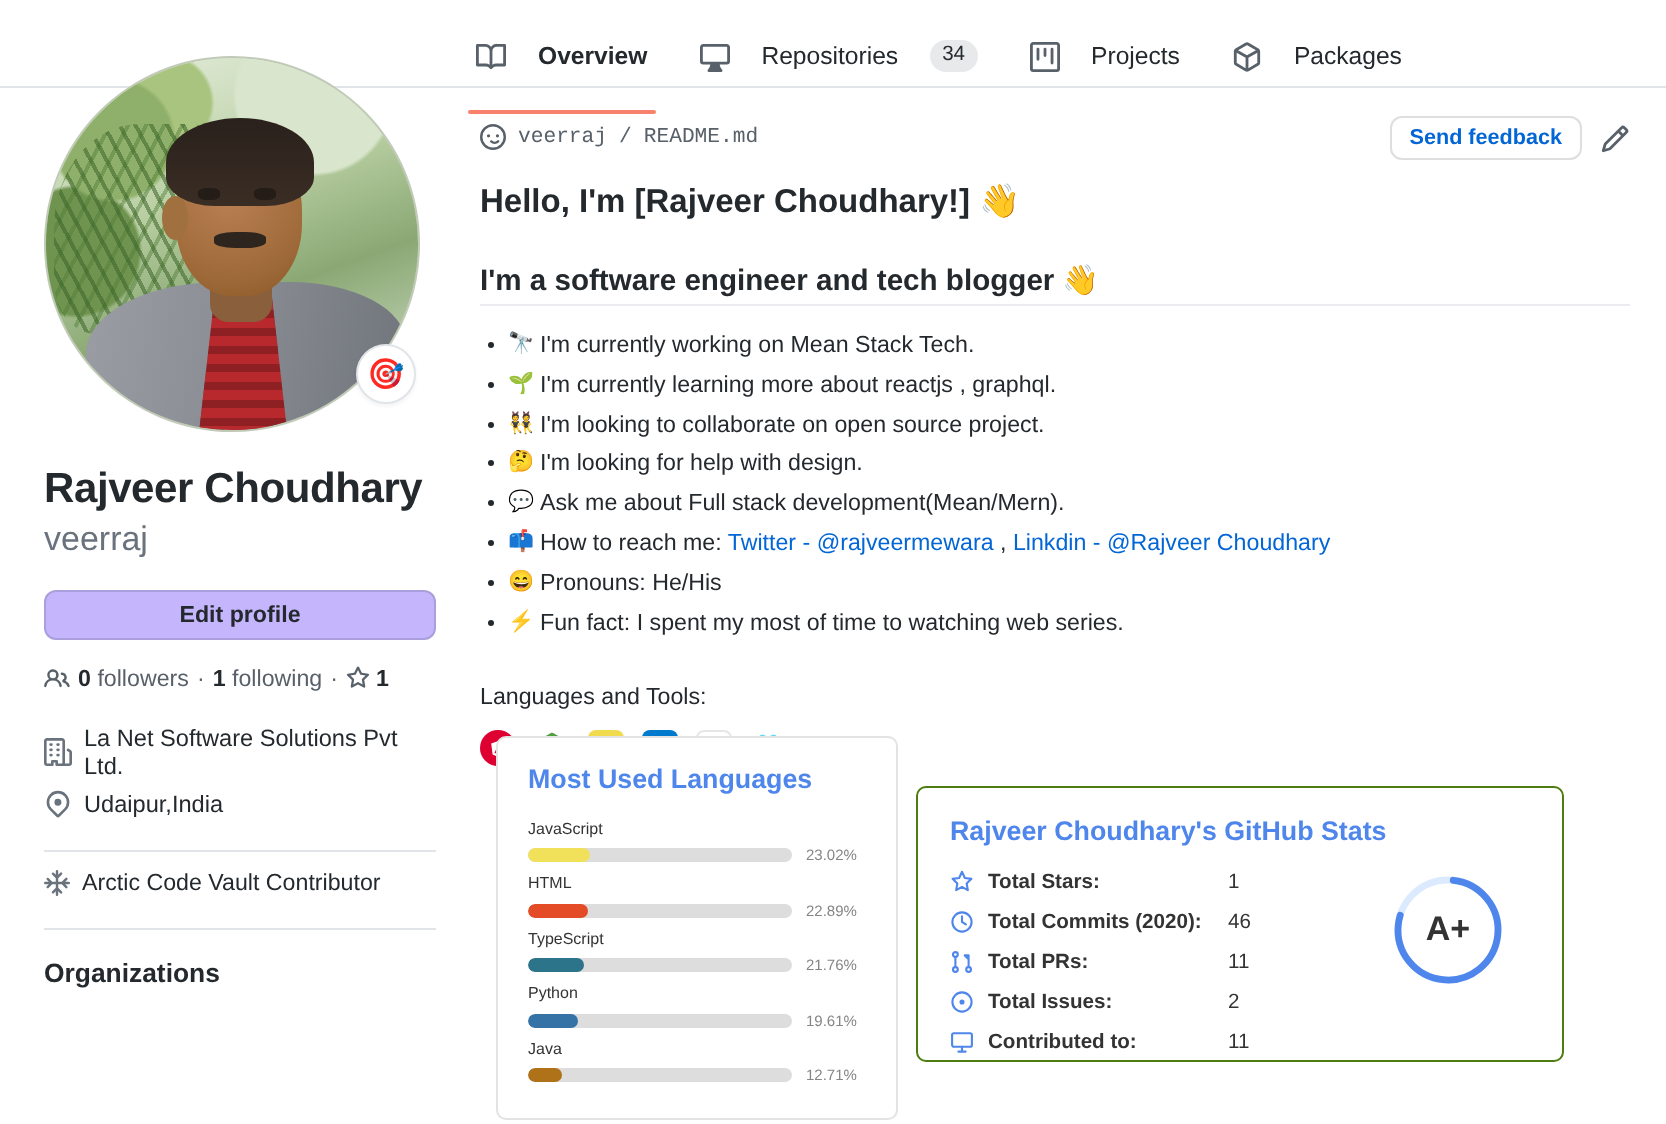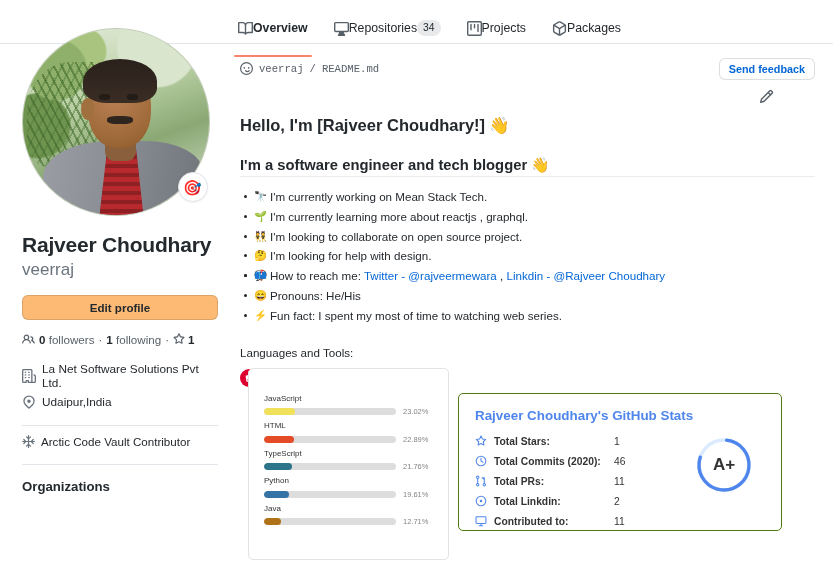--- a/index.html
+++ b/index.html
@@ -20,21 +20,21 @@
   }
   .nav-rule {
     position: absolute; left: 0; top: 43px; width: 833px; height: 1px;
     background: #e1e4e8;
   }
   .nav-items {
     position: absolute; left: 238px; top: 14px;
     display: flex; align-items: center; gap: 26px;
   }
   .nav-item {
-    display: flex; align-items: center; gap: 0;
+    display: flex; align-items: center; gap: 16px;
     font-size: 12.3px; color: #24292e; height: 28px;
     cursor: pointer; position: relative; white-space: nowrap;
   }
   .nav-item.selected { font-weight: 600; }
   .nav-item .under {
     position: absolute; left: -4px; right: -4px; bottom: -15px; height: 2px;
     background: #f9826c; border-radius: 2px;
   }
   .nav-icn { width: 15px; height: 15px; color: #586069; display:block; }
   .nav-count {
@@ -112,21 +112,21 @@
     background:#fff; border:1px solid #e1e4e8;
     display:flex; align-items:center; justify-content:center;
     font-size:15px; line-height:1; cursor:pointer;
     box-shadow: 0 1px 2px rgba(27,31,35,.06);
   }
   .pname { font-size: 21px; font-weight: 600; line-height: 1.25; margin-top: 16px; letter-spacing:-.2px;}
   .phandle { font-size: 17px; font-weight: 300; color: #6a737d; line-height: 1.25; margin-top: 1px; }
   .pbio { font-size: 12.4px; line-height: 1.45; margin-top: 17px; color:#24292e; }
   .btn-edit {
     display:block; width: 100%; margin-top: 14px;
-    background: #fdba74; border: 1px solid rgba(27,31,35,.15);
+    background: #c4b5fd; border: 1px solid rgba(27,31,35,.15);
     border-radius: 6px; padding: 5px 10px;
     font-size: 11.6px; font-weight: 600; color: #24292e;
     text-align: center; cursor: pointer; font-family: inherit;
   }
   .followers {
     margin-top: 13px; font-size: 11.6px; color:#586069;
     display:flex; align-items:flex-end; gap: 4px; flex-wrap: nowrap;
   }
   .followers .lnk { color:#586069; cursor:pointer; }
   .followers .num { color:#24292e; font-weight:600; }
@@ -137,21 +137,21 @@
   .sec-title { font-size: 13.2px; font-weight:600; margin-top: 14px; }
   .hl-row { display:flex; align-items:center; gap:6px; margin-top: 9px; font-size: 11.6px; color:#24292e; cursor:pointer;}
 
   
   .readme {
     position:absolute; left: 240px; top: 62px; width: 575px;
   }
   .rd-head { display:flex; align-items:flex-start; justify-content:space-between; }
   .rd-crumb { display:flex; align-items:center; gap:6px; font-size: 10.6px; color:#586069; font-family:"Liberation Mono", monospace;}
   .rd-crumb .usr { color:#586069; cursor:pointer;}
-  .rd-actions { display:flex; align-items:center; gap:9px; margin-top:-4px;flex-direction:column;}
+  .rd-actions { display:flex; align-items:center; gap:9px; margin-top:-4px;}
   .btn-feedback {
     background:#fff; border:1px solid rgba(27,31,35,.15); border-radius:6px;
     padding: 4px 9px; font-size:10.8px; color:#0366d6; font-weight:600;
     cursor:pointer; font-family:inherit; white-space:nowrap;
   }
   .pencil { color:#586069; cursor:pointer; width:15px; height:15px; display:block;}
   .h1 { font-size: 16.5px; font-weight: 600; margin-top: 11px; line-height:1.3; }
   .h2 {
     font-size: 14.8px; font-weight: 600; margin-top: 20px; line-height:1.3;
     padding-bottom: 0; border-bottom: 1px solid #eaecef;
@@ -380,20 +380,21 @@
       <li>
         <span class="em">👯</span>
         <span>I'm looking to collaborate on open source project.</span>
       </li>
       <li>
         <span class="em">🤔</span>
         <span>I'm looking for help with design.</span>
       </li>
       <li>
         <span class="em">💬</span>
+        <span>Ask me about Full stack development(Mean/Mern).</span>
       </li>
       <li>
         <span class="em">📫</span>
         <span>How to reach me: </span><a class="lk">Twitter - @rajveermewara</a><span> , </span><a class="lk">Linkdin - @Rajveer Choudhary</a>
       </li>
       <li>
         <span class="em">😄</span>
         <span>Pronouns: He/His</span>
       </li>
       <li>
@@ -429,20 +430,21 @@
             <circle cx="12" cy="12" r="1.9" fill="#61dafb" stroke="none"></circle>
             <ellipse cx="12" cy="12" rx="9.5" ry="3.7"></ellipse>
             <ellipse cx="12" cy="12" rx="9.5" ry="3.7" transform="rotate(60 12 12)"></ellipse>
             <ellipse cx="12" cy="12" rx="9.5" ry="3.7" transform="rotate(120 12 12)"></ellipse>
           </svg>
       </span>
     </div>
   </div>
 
   <div class="card-lang">
+    <div class="card-title">Most Used Languages</div>
     <div class="lang-list">
 
       <div class="lang-row">
         <div class="lang-name">JavaScript</div>
         <div class="lang-bar-wrap">
           <div class="lang-track">
             <div class="lang-fill" style="width:23.5%;background:#f1e05a"></div>
           </div>
           <div class="lang-pct">23.02%</div>
         </div>
@@ -529,21 +531,21 @@
         <span class="sv">11</span>
       </div>
 
       <div class="stat-row">
         <span>
           <svg class="si" viewBox="0 0 16 16" fill="none" stroke="currentColor" stroke-width="1.4">
               <circle cx="8" cy="8" r="6.4"></circle>
               <circle cx="8" cy="8" r="1.7" fill="currentColor" stroke="none"></circle>
             </svg>
         </span>
-        <span class="sl">Total Linkdin:</span>
+        <span class="sl">Total Issues:</span>
         <span class="sv">2</span>
       </div>
 
       <div class="stat-row">
         <span>
           <svg class="si" viewBox="0 0 16 16" fill="none" stroke="currentColor" stroke-width="1.4">
               <rect x="1.4" y="2.2" width="13.2" height="9" rx="1.2"></rect>
               <path d="M5.6 14.4h4.8M8 11.2v3.2" stroke-linecap="round"></path>
             </svg>
         </span>

